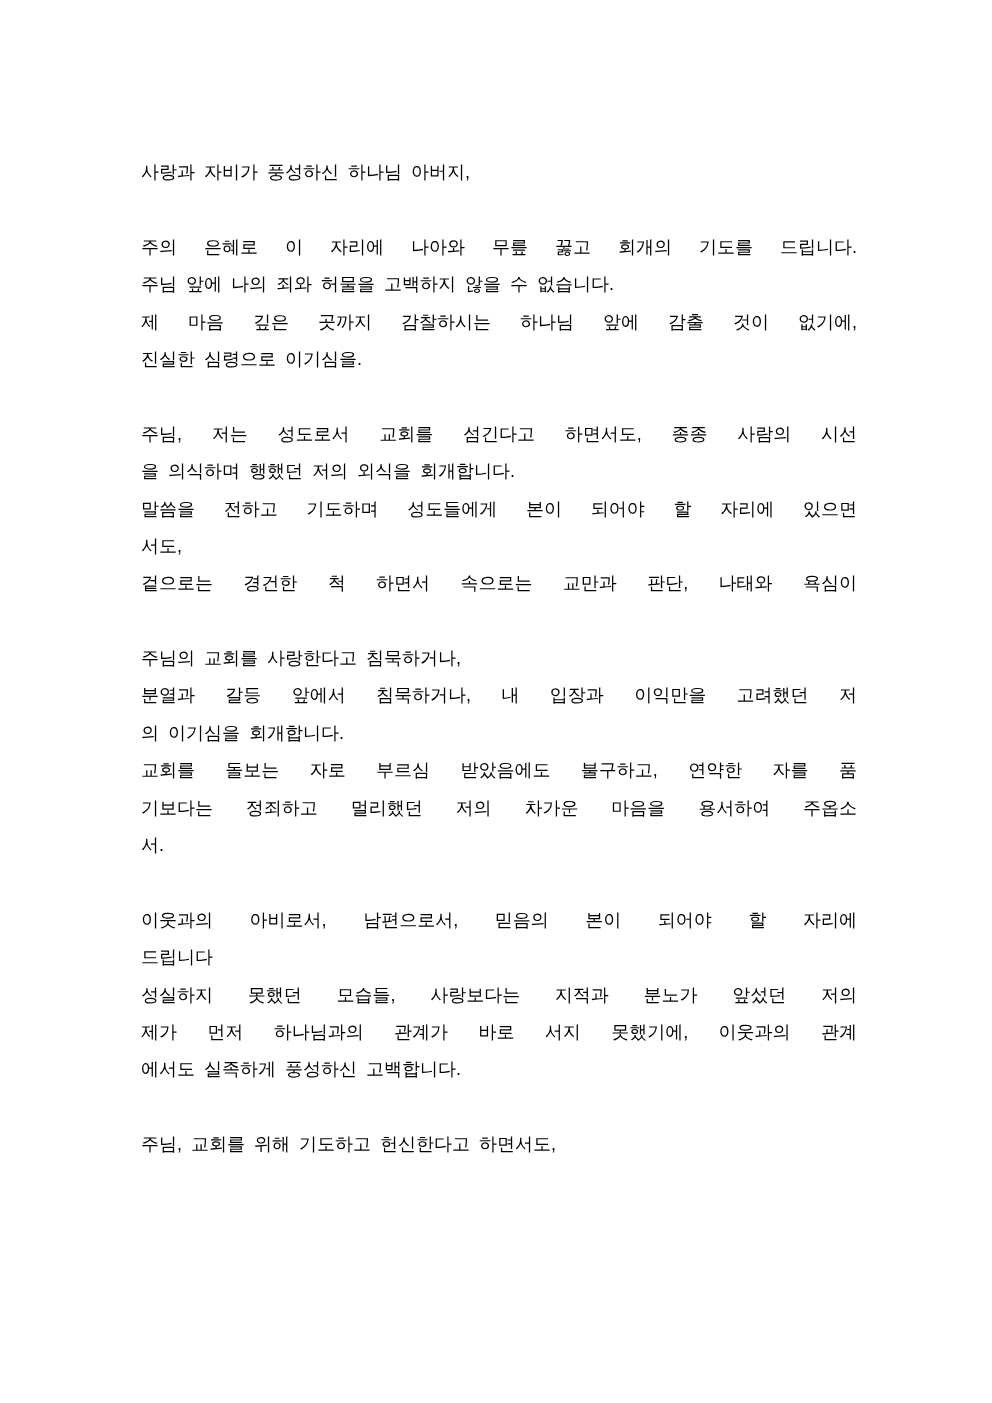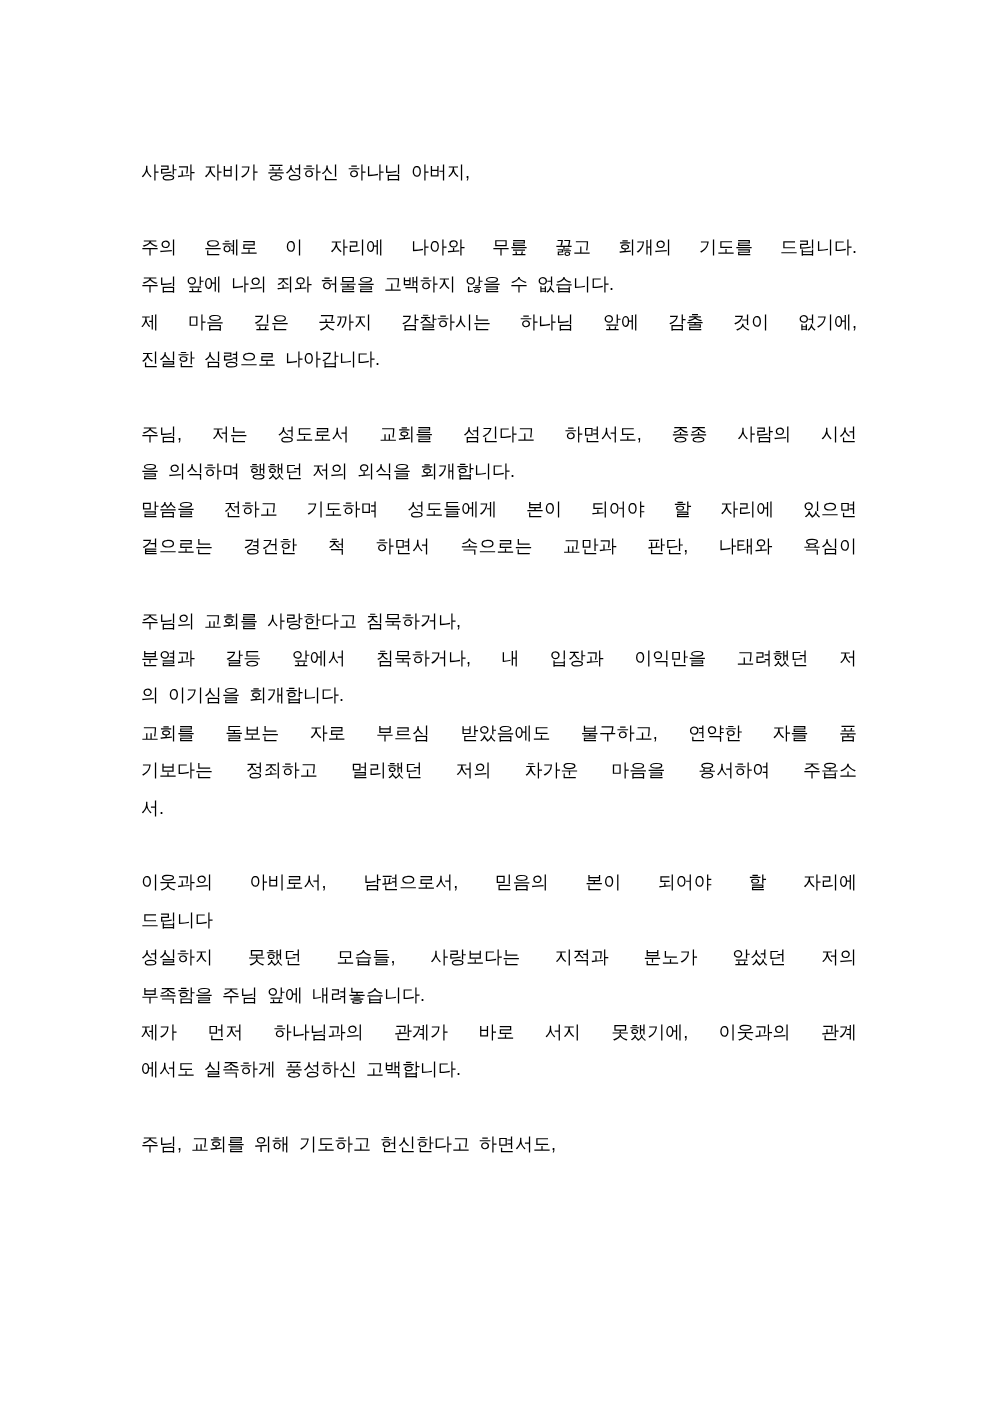--- a/index.html
+++ b/index.html
@@ -46,40 +46,40 @@
 <body style="background: rgb(255, 255, 255);">
 
 <main class="page" id="document-page" style="color: rgb(0, 0, 0);">
     <div class="paragraph">
       <div class="text-line">사랑과 자비가 풍성하신 하나님 아버지,</div>
     </div>
     <div class="paragraph">
       <div class="text-line justified">주의 은혜로 이 자리에 나아와 무릎 꿇고 회개의 기도를 드립니다.</div>
       <div class="text-line">주님 앞에 나의 죄와 허물을 고백하지 않을 수 없습니다.</div>
       <div class="text-line justified">제 마음 깊은 곳까지 감찰하시는 하나님 앞에 감출 것이 없기에,</div>
-      <div class="text-line">진실한 심령으로 나아갑니다.</div>
+      <div class="text-line">진실한 심령으로 이기심을.</div>
     </div>
     <div class="paragraph">
       <div class="text-line justified">주님, 저는 성도로서 교회를 섬긴다고 하면서도, 종종 사람의 시선</div>
       <div class="text-line">을 의식하며 행했던 저의 외식을 회개합니다.</div>
       <div class="text-line justified">말씀을 전하고 기도하며 성도들에게 본이 되어야 할 자리에 있으면</div>
+      <div class="text-line">서도,</div>
       <div class="text-line justified">겉으로는 경건한 척 하면서 속으로는 교만과 판단, 나태와 욕심이</div>
     </div>
     <div class="paragraph">
       <div class="text-line">주님의 교회를 사랑한다고 침묵하거나,</div>
       <div class="text-line justified">분열과 갈등 앞에서 침묵하거나, 내 입장과 이익만을 고려했던 저</div>
       <div class="text-line">의 이기심을 회개합니다.</div>
       <div class="text-line justified">교회를 돌보는 자로 부르심 받았음에도 불구하고, 연약한 자를 품</div>
       <div class="text-line justified">기보다는 정죄하고 멀리했던 저의 차가운 마음을 용서하여 주옵소</div>
       <div class="text-line">서.</div>
     </div>
     <div class="paragraph">
       <div class="text-line justified">이웃과의 아비로서, 남편으로서, 믿음의 본이 되어야 할 자리에</div>
       <div class="text-line">드립니다</div>
       <div class="text-line justified">성실하지 못했던 모습들, 사랑보다는 지적과 분노가 앞섰던 저의</div>
-      <div class="text-line">부족함을 주님 앞에 내려놓습니다.</div>
       <div class="text-line justified">제가 먼저 하나님과의 관계가 바로 서지 못했기에, 이웃과의 관계</div>
       <div class="text-line">에서도 실족하게 풍성하신 고백합니다.</div>
     </div>
     <div class="paragraph">
       <div class="text-line">주님, 교회를 위해 기도하고 헌신한다고 하면서도,</div>
     </div>
   </main>
 
 </body></html>

